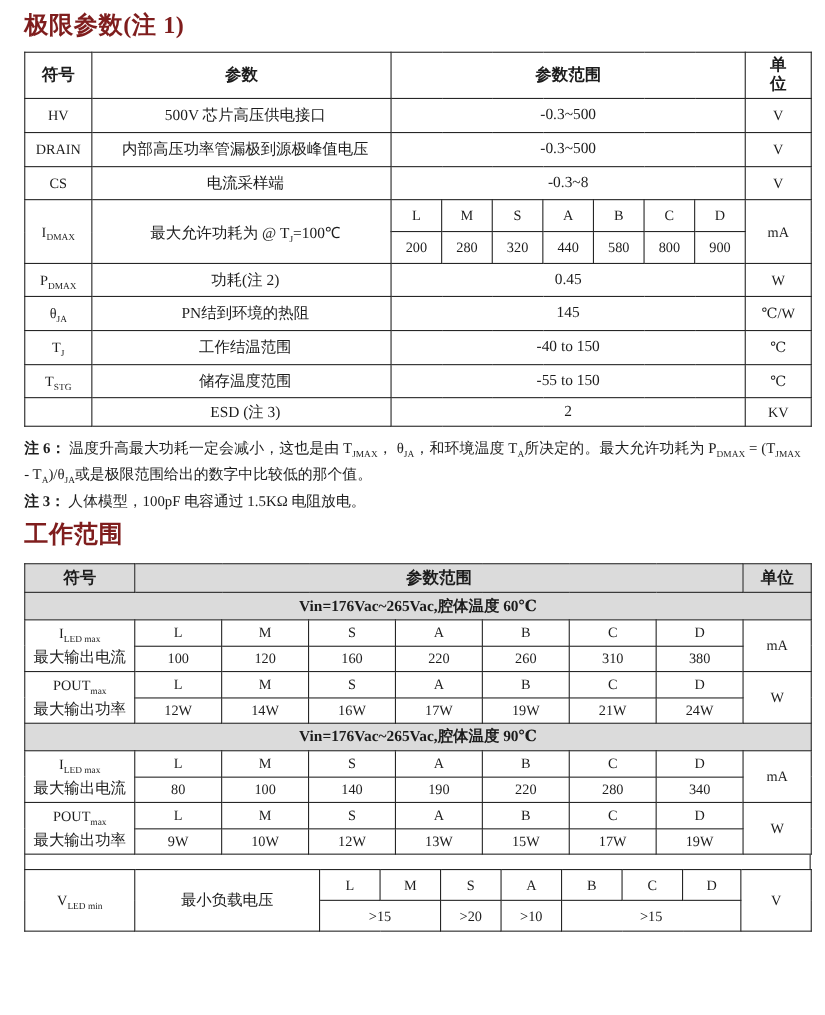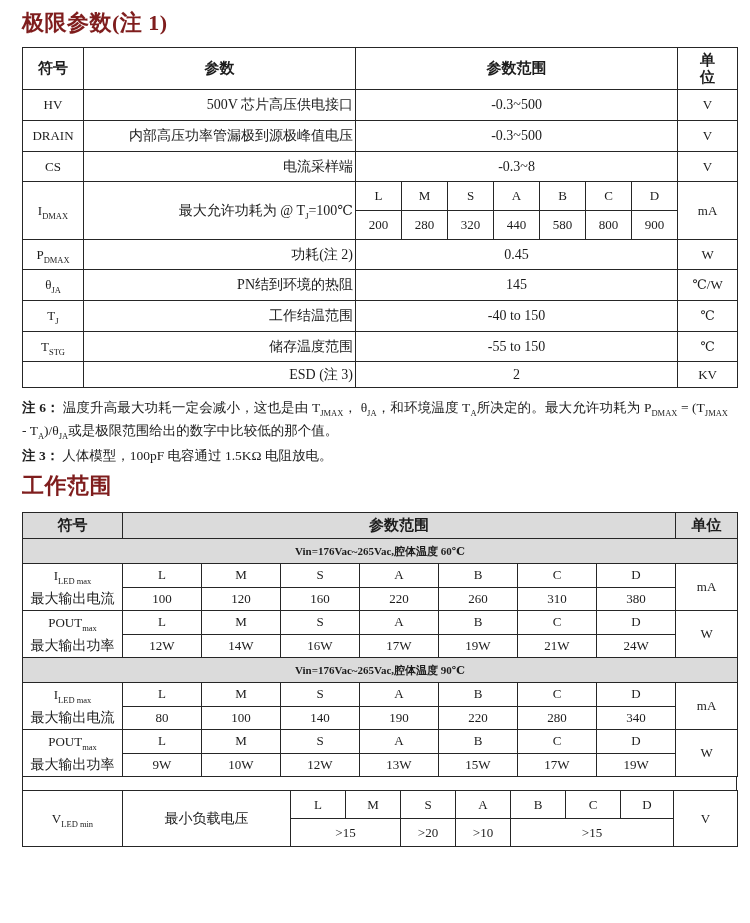--- a/index.html
+++ b/index.html
@@ -9,34 +9,34 @@
     font-family: "Liberation Serif", "DejaVu Serif", serif;
     color:#1c1c1c; overflow:hidden; padding-top:6px;
   }
   .doc-title {
     margin: 2px 0 0 22px; font-size: 22px; font-weight: bold; color:#7f1d1d;
     letter-spacing: 0.5px;
   }
   table { border-collapse: collapse; table-layout: fixed; margin-left:22px; width:715px; }
   td, th { border: 1px solid #262626; text-align:center; padding:0 2px; font-size:14px; overflow:hidden; }
   th { font-weight: bold; font-size:15px; }
-  .par { text-align:right; padding-left:9px; }
+  .par { text-align:center; padding-left:9px;font-family:Liberation Serif, serif; }
   sub { font-size:8.5px; line-height:0; }
   .lat { font-size:13px; }
   .h42 { height:42px; } .h31 { height:31px; } .h29 { height:29px; } .h30 { height:30px; }
   .h26 { height:26px;padding-left:16px; } .h25 { height:25px; } .h24 { height:16px; } .h28 { height:28px; }
   .unit2 div { line-height:17px; }
   .t1 { margin-top:9px; }
   .notes { margin: 9px 22px 0 22px; font-size:13.5px; line-height:1.68; color:#1c1c1c; }
   .notes p { margin:0 0 3px 0; text-align:justify; }
   .notes b { margin-right:3px; }
   .title2 { }
   .t2 { margin-top:11px; }
   .gray { background:#dbdbdb; }
-  .cond { font-weight:bold; font-size:11px; }
+  .cond { font-weight:bold; font-size:14px; }
   .symline { line-height:23px; }
   .symline-v { line-height:27px; }
   .spacer-row {
     width:715px; margin-left:22px; height:13px;
     border-left:1px solid #262626; border-right:1px solid #262626;
   }
 </style>
 </head>
 <body>
 

